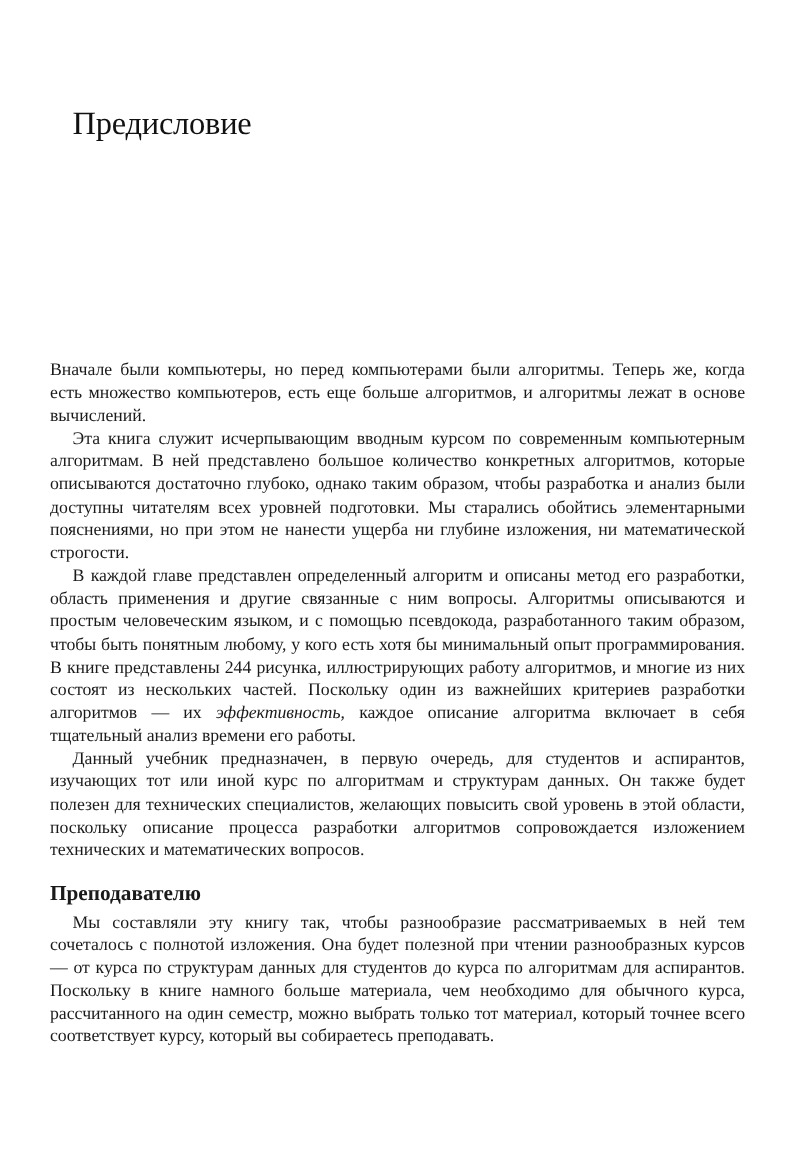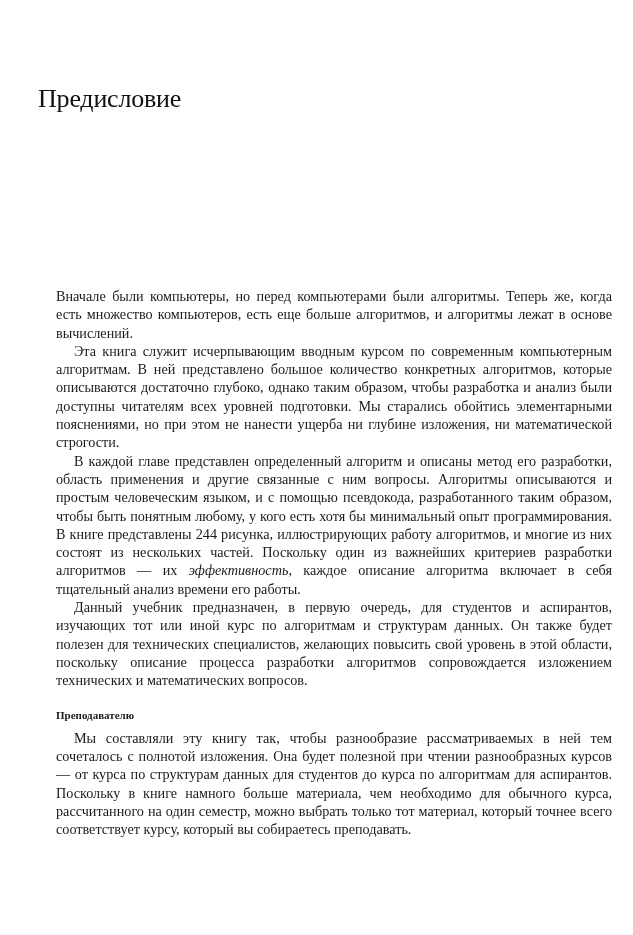--- a/index.html
+++ b/index.html
@@ -10,50 +10,50 @@
     body {
       width: 633px;
       height: 935px;
       position: relative;
       overflow: hidden;
       font-family: "Liberation Serif", "DejaVu Serif", serif;
       color: #1a1a1a;
     }
     .page-title {
       position: absolute;
-      left: 38px;
+      left: 58px;
       top: 84px;
       font-size: 26px;
       font-weight: normal;
       margin: 0;
       letter-spacing: -0.2px;
       color: #111;
     }
     .body-text {
       position: absolute;
-      left: 56px;
+      left: 40px;
       top: 287px;
       width: 556px;
       font-size: 14.2px;
       line-height: 18.3px;
       text-align: justify;
       hyphens: manual;
     }
     .body-text p {
       margin: 0;
       text-indent: 18px;
     }
     .body-text p.first {
       text-indent: 0;
     }
     .section-heading {
       margin: 0;
       margin-top: 16px;
       margin-bottom: 5px;
-      font-size: 11px;
+      font-size: 17px;
       font-weight: bold;
       line-height: 18.3px;
     }
     em { font-style: italic; }
   </style>
 </head>
 <body>
 
 <h1 class="page-title">Предисловие</h1>
 

